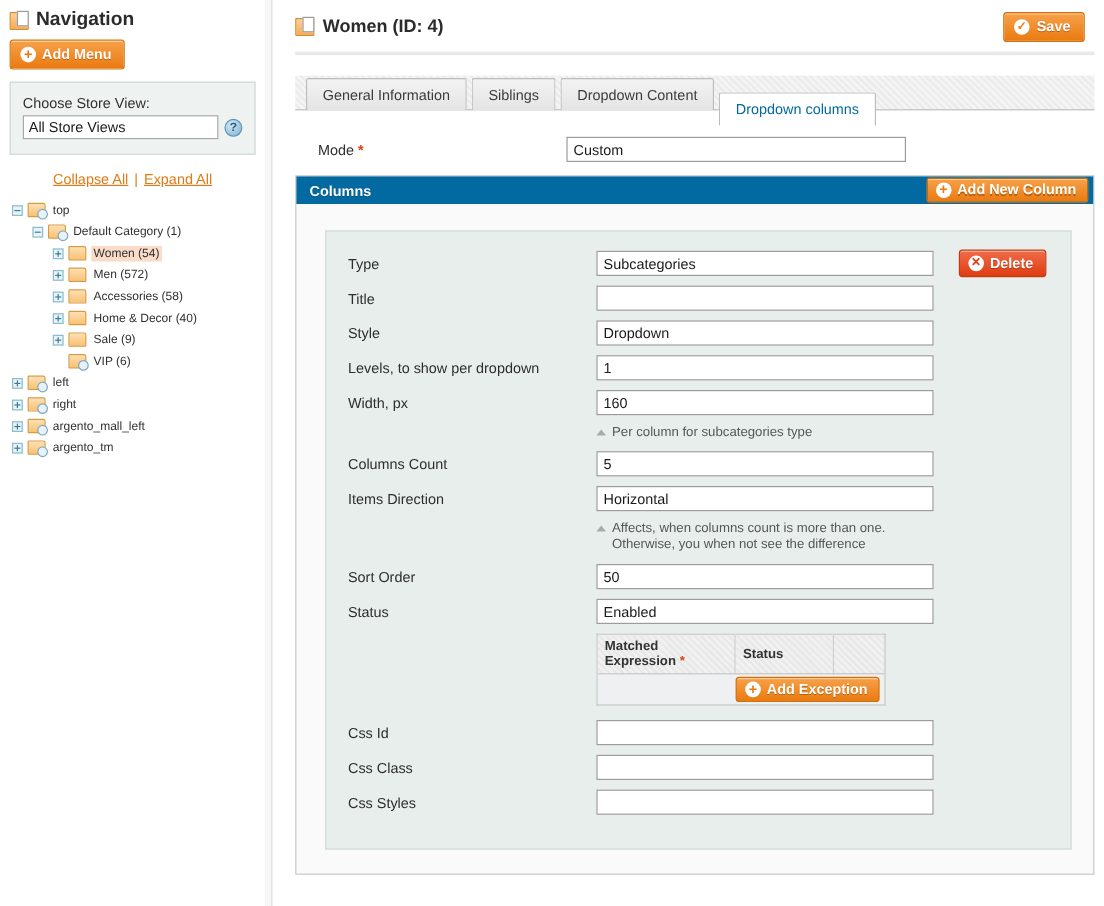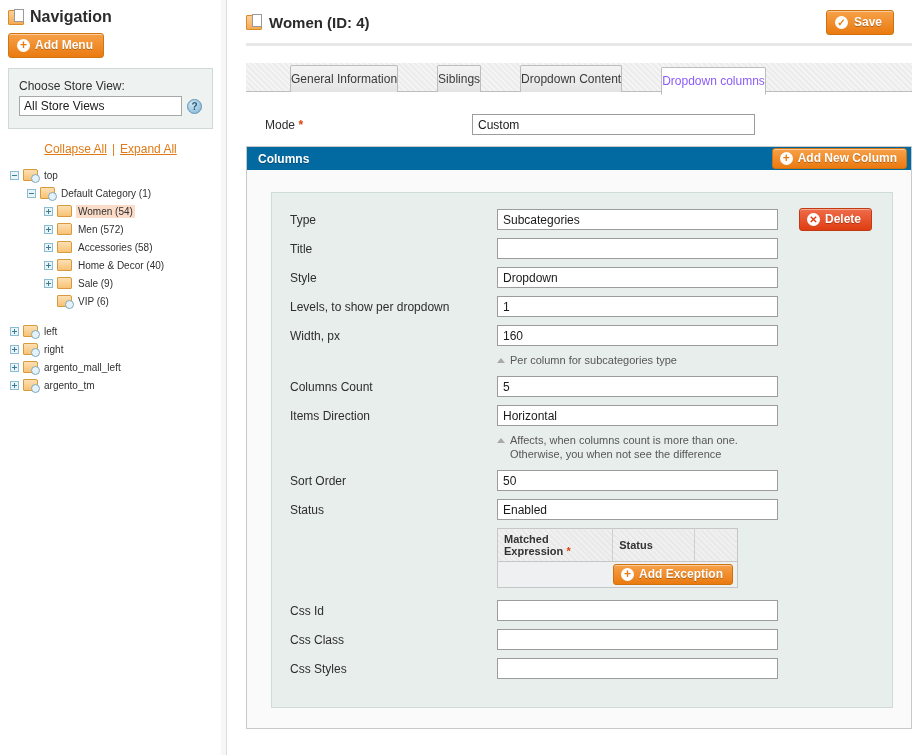--- a/index.html
+++ b/index.html
@@ -109,21 +109,21 @@
   .ico-folder.sys::after {
     content: ""; position: absolute; right: -3px; bottom: -3px;
     width: 7px; height: 7px; border-radius: 50%;
     border: 1.5px solid #7fa9bd; background: #e6f2f7;
   }
 
   
   #main { position: absolute; left: 229px; top: 0; width: 691px; height: 755px; background:#fff; }
   .page-head {
     display: flex; align-items: center; justify-content: space-between;
-    padding: 10px 26px 0 17px;
+    padding: 10px 16px 0 17px;
   }
   .page-title {
     display: flex; align-items: center; gap: 7px;
     font-size: 15px; font-weight: bold; color: #2b2b2b;
   }
   .btn-save {
     display: inline-flex; align-items: center; gap: 6px;
     padding: 4px 11px 5px 8px;
     background: linear-gradient(#f7a14a,#ea7a10);
     border: 1px solid #cf720c; border-radius: 3px;
@@ -139,31 +139,31 @@
   .head-rule { margin: 8px 8px 0 17px; border-top: 3px solid #e8e8e8; }
 
   
   .tabstrip {
     margin: 17px 8px 0 17px; height: 29px;
     border-bottom: 1px solid #bdbdbd;
     background: repeating-linear-gradient(45deg,#f4f4f4,#f4f4f4 2px,#ececec 2px,#ececec 4px);
     display: flex; align-items: flex-end; padding-left: 9px;
   }
   .tab {
-    height: 27px; line-height: 26px; padding: 0 0;
+    height: 27px; line-height: 26px; padding: 0 13px;
     margin-right: 4px;
     background: linear-gradient(#f3f3f3,#e4e4e4);
     border: 1px solid #bdbdbd; border-bottom: none;
     border-radius: 2px 2px 0 0;
     font-size: 12px; color: #3b3b3b; cursor: pointer;
-    position: relative; top: 1px; margin-left: 35px;
+    position: relative; top: 1px;
   }
   .tab.active {
-    background: #fff; color: #8b5cf6;
-    height: 28px; line-height: 27px; top: 4px;
+    background: #fff; color: #0369a1;
+    height: 28px; line-height: 27px; top: 14px;
     border-bottom: 1px solid #fff;
   }
 
   
   .mode-row { display: flex; align-items: center; margin: 22px 0 0 0; padding-left: 36px; }
   .mode-label { width: 207px; font-size: 12px; color: #2e2e2e; }
   .req { color: #d8430e; font-weight: bold; }
   .txtfield {
     height: 21px; padding: 1px 5px;
     border: 1px solid #9c9c9c; background: #fff;
@@ -309,21 +309,21 @@
         <div class="tnode" style="padding-left: 34px;">
           <span class="toggler plus"></span>
           <span class="ico-folder"></span>
           <span class="lbl">Sale (9)</span>
         </div>
         <div class="tnode" style="padding-left: 34px;">
           <span class="toggler none"></span>
           <span class="ico-folder sys"></span>
           <span class="lbl">VIP (6)</span>
         </div>
-        <div class="tnode" style="padding-left: 0px; margin-top: 12px;">
+        <div class="tnode" style="padding-left: 0px;">
           <span class="toggler plus"></span>
           <span class="ico-folder sys"></span>
           <span class="lbl">left</span>
         </div>
         <div class="tnode" style="padding-left: 0px;">
           <span class="toggler plus"></span>
           <span class="ico-folder sys"></span>
           <span class="lbl">right</span>
         </div>
         <div class="tnode" style="padding-left: 0px;">

